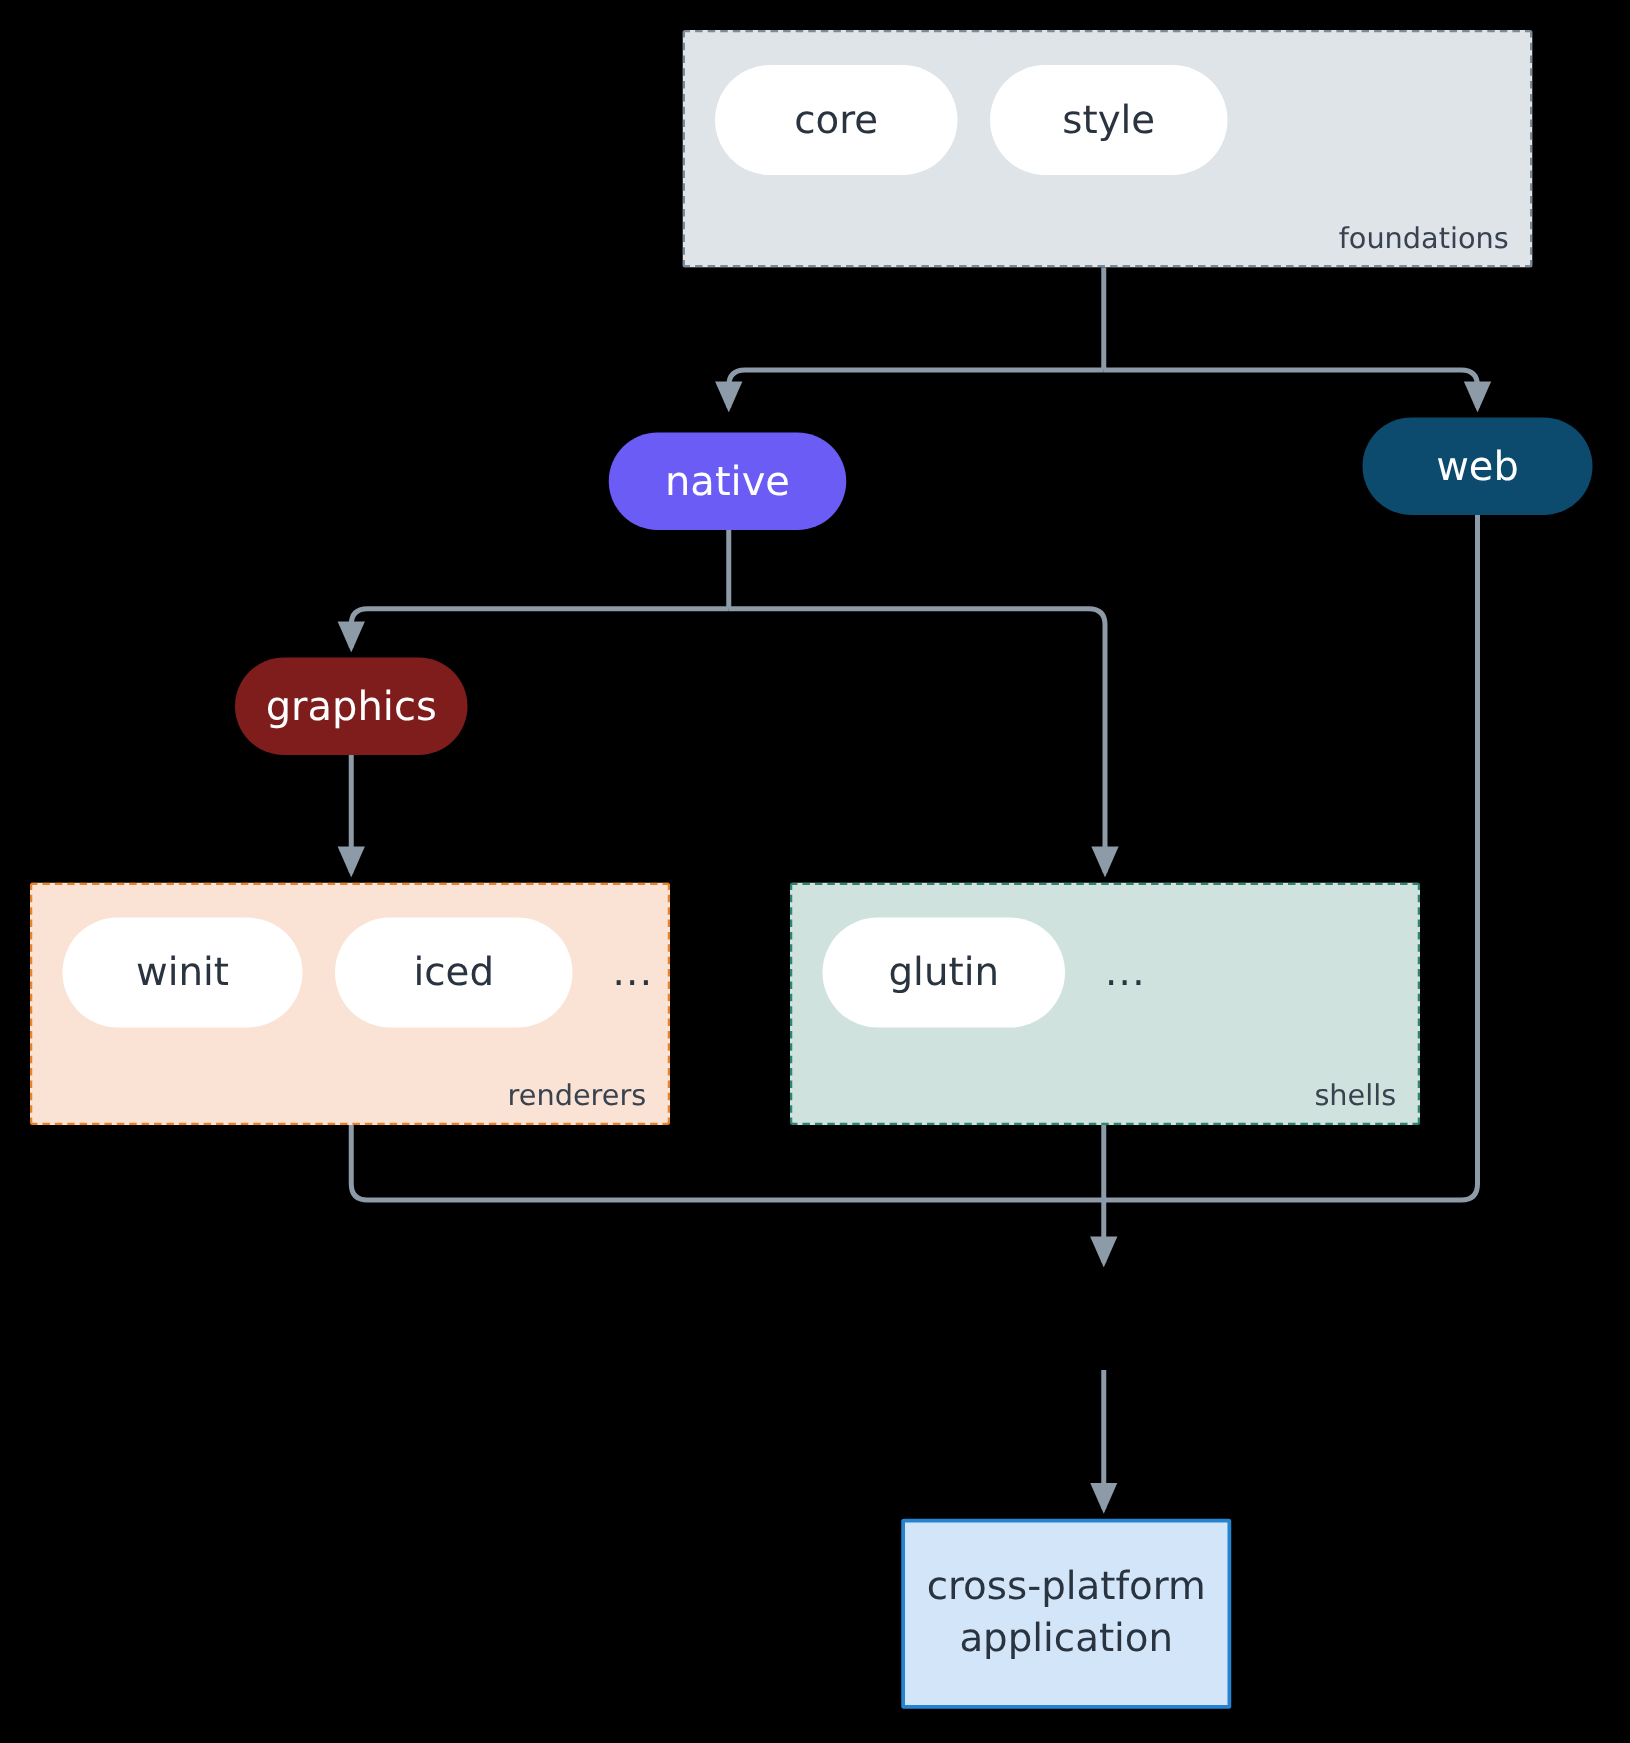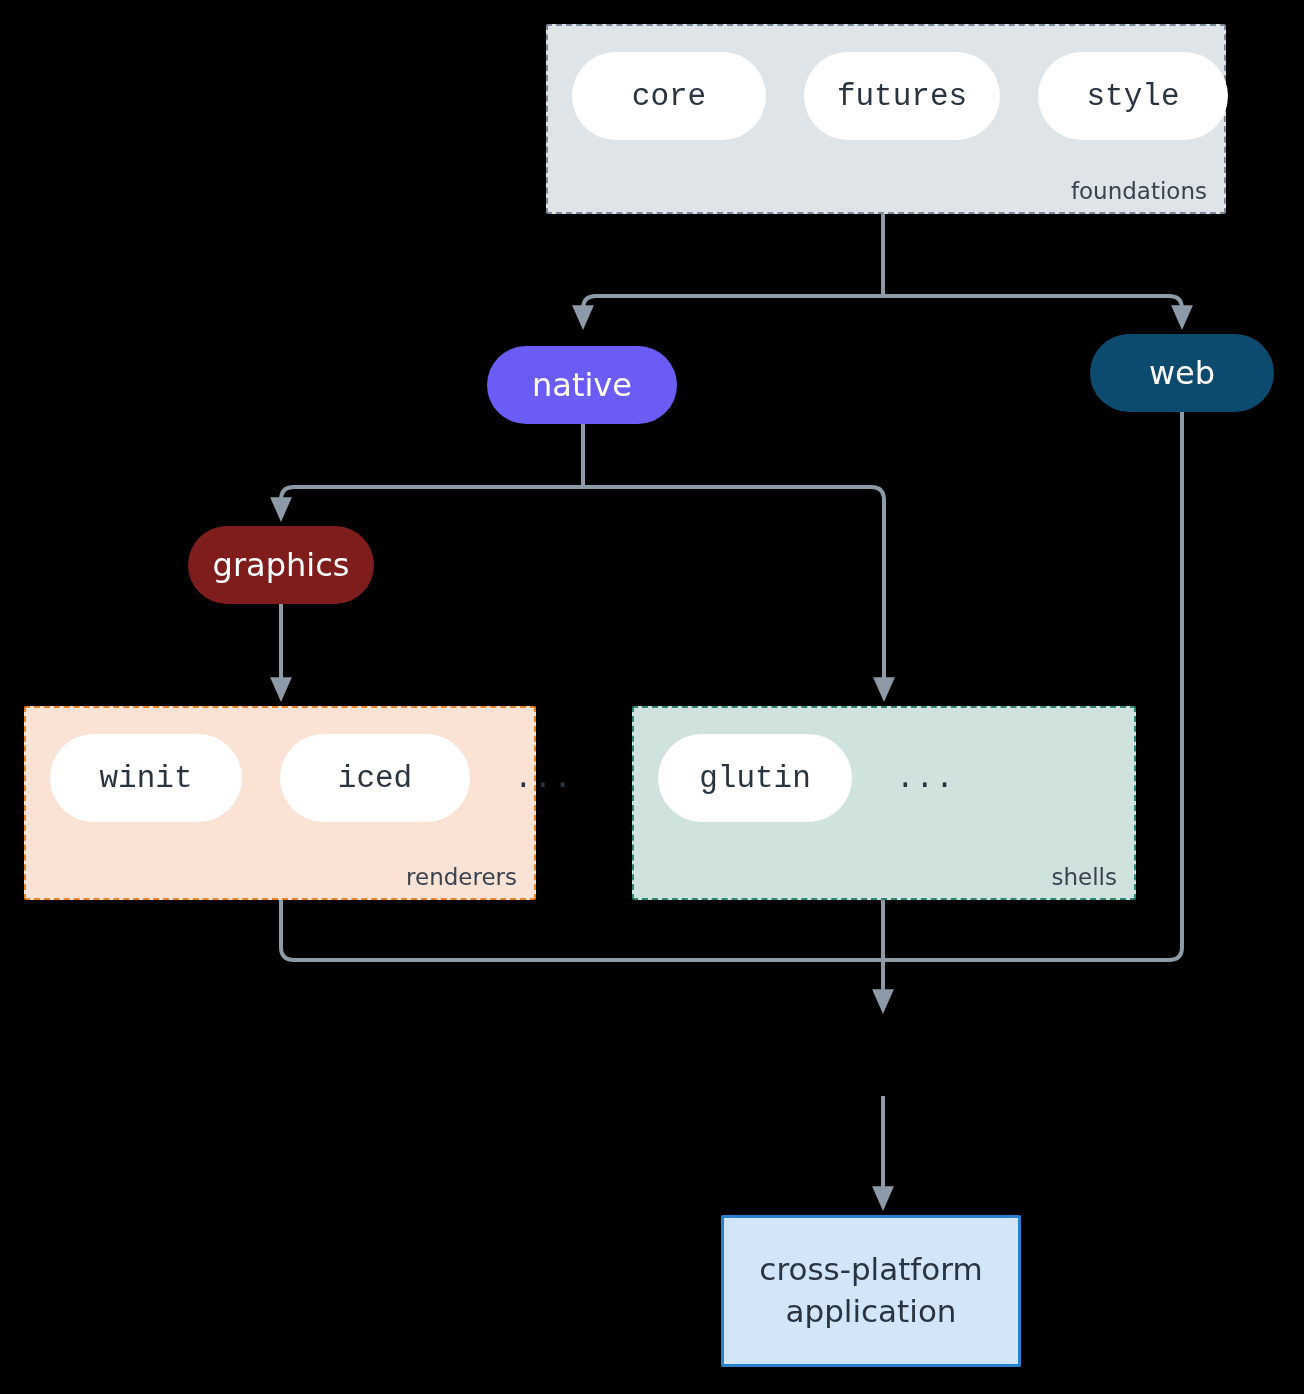--- a/index.html
+++ b/index.html
@@ -39,22 +39,21 @@
     color: #394350;
     white-space: nowrap;
   }
   .group-items {
     position: absolute;
     left: 24px;
     top: 26px;
     display: flex;
     flex-direction: row;
     align-items: center;
-    gap: 38px;
-    font-family: Liberation Mono, monospace;
+    gap: 26px;
   }
 
   #group-foundations {
     left: 546px;
     top: 24px;
     width: 680px;
     height: 190px;
     background: #dfe4e8;
     border: 2px dashed #7d8a99;
     border-radius: 2px;
@@ -143,21 +142,21 @@
     left: 789px;
     top: 1018px;
     width: 188px;
     height: 78px;
     background: #2683d0;
   }
   #node-application {
     position: absolute;
     left: 721px;
     top: 1215px;
-    width: 300px;
+    width: 264px;
     height: 152px;
     background: #d3e6f9;
     border: 3px solid #2683d0;
     border-radius: 2px;
     box-sizing: border-box;
     display: flex;
     align-items: center;
     justify-content: center;
     text-align: center;
     font-size: 31px;
@@ -207,21 +206,20 @@
 
       <path d="M 883 960 L 883 1010" marker-end="url(#arrow)"></path>
 
       <path d="M 883 1096 L 883 1207" marker-end="url(#arrow)"></path>
     </g>
   </svg>
 
   <div class="group" id="group-foundations">
     <div class="group-items">
       <div class="pill w-core">core</div>
-      <div class="pill w-futures">futures</div>
       <div class="pill w-style">style</div>
     </div>
     <div class="group-label">foundations</div>
   </div>
 
   <div class="group" id="group-renderers">
     <div class="group-items">
       <div class="pill w-wgpu">winit</div>
       <div class="pill w-glow">iced</div>
       <div class="ellipsis">...</div>

